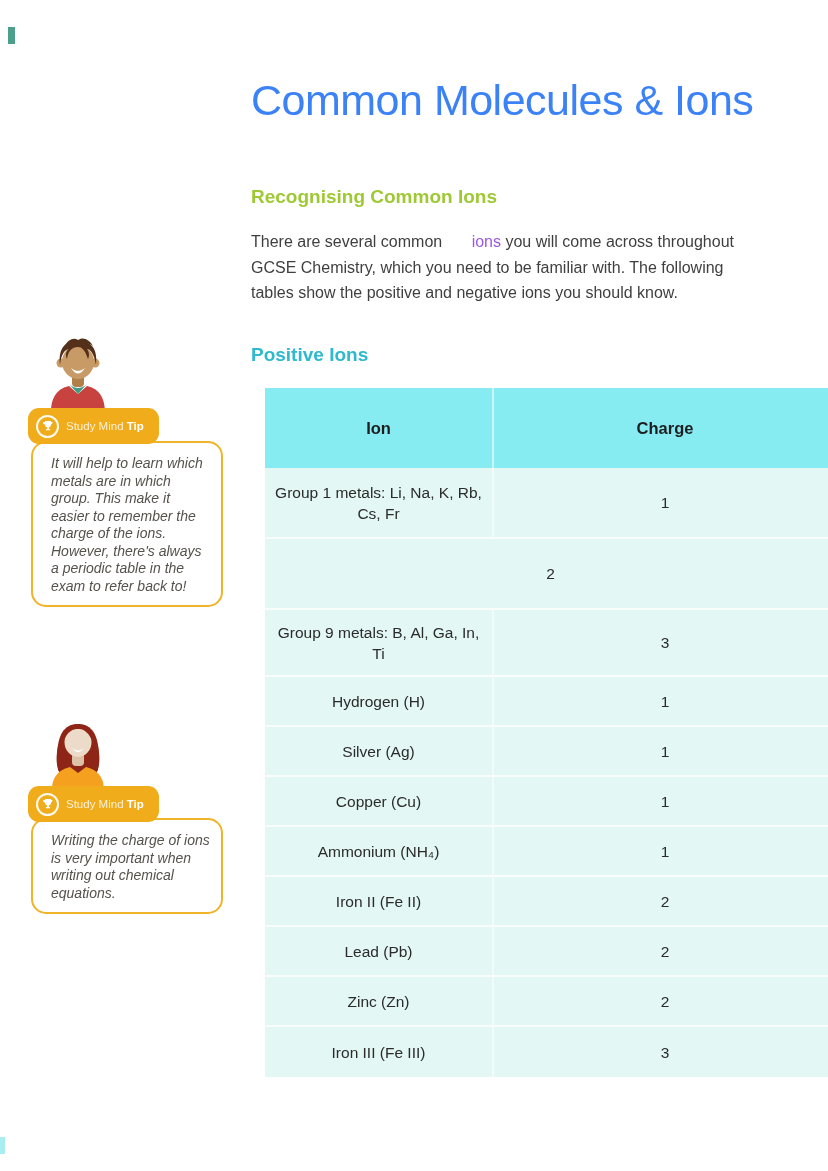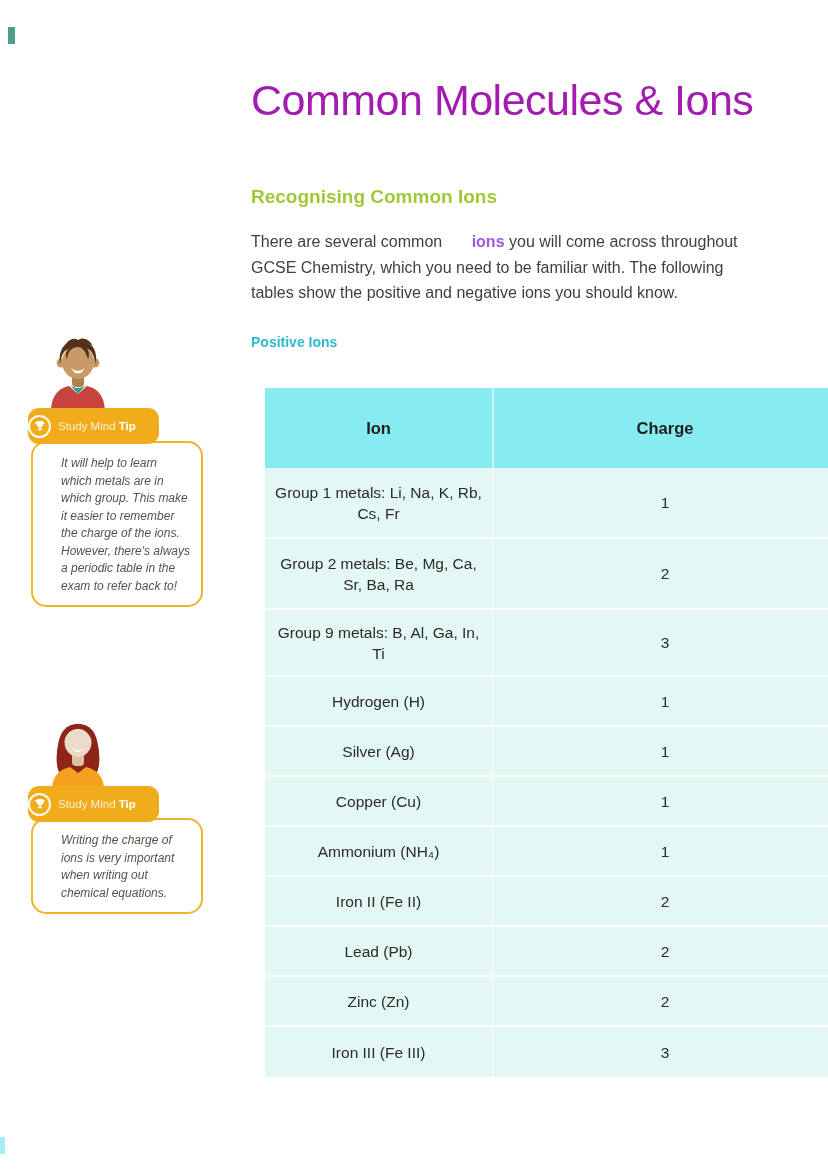--- a/index.html
+++ b/index.html
@@ -7,26 +7,26 @@
     font-family:"Liberation Sans", sans-serif; position:relative; overflow:hidden; }
 
   .page { position:absolute; inset:0; }
 
   
   .edge-mark-top { position:absolute; left:8px; top:27px; width:7px; height:17px; background:#4CA08B; }
   .edge-mark-bottom { position:absolute; left:0; top:1137px; width:5px; height:17px; background:#A8EDF2; }
 
   
   .main-title { position:absolute; left:251px; top:76px; font-size:43px; font-weight:normal;
-    color:#a21caf; letter-spacing:-0.5px; }
+    color:#3b82f6; letter-spacing:-0.5px; }
   .section-heading { position:absolute; left:251px; top:186px; font-size:19px; font-weight:bold; color:#9FC934; }
   .intro { position:absolute; left:251px; top:229px; width:512px; font-size:16px;
     line-height:25.5px; color:#3F3F3F; }
-  .ion-link { color:#9B59E0; font-weight:bold; cursor:pointer;padding-left:25px; }
-  .table-heading { position:absolute; left:251px; top:334px; font-size:14px; font-weight:bold; color:#2FB9CF; }
+  .ion-link { color:#9B59E0; font-weight:normal; cursor:pointer;padding-left:25px; }
+  .table-heading { position:absolute; left:251px; top:344px; font-size:19px; font-weight:bold; color:#2FB9CF; }
 
   
   .ion-table { position:absolute; left:265px; top:388px; width:571px; }
   .thead { display:flex; height:80px; background:#87EBF2; }
   .thead .hcell { display:flex; align-items:center; justify-content:center;
     font-weight:bold; font-size:16.5px; color:#1E1E1E; }
   .col1 { width:229px; border-right:2px solid rgba(255,255,255,0.55); }
   .col2 { flex:1; }
   .trow { display:flex; height:50px; background:#E3F7F4; border-bottom:2px solid rgba(255,255,255,0.75); }
   .trow:last-child { border-bottom:none; }
@@ -37,30 +37,30 @@
   .cell.col1 { padding:8px 8px; }
 
   
   .tip { position:absolute; width:222px; }
   .tip-1 { left:28px; top:337px; }
   .tip-2 { left:28px; top:718px; }
   .avatar { position:absolute; z-index:1; }
   .tip-1 .avatar { left:10px; top:0; }
   .tip-2 .avatar { left:12px; top:0; }
   .tab { position:absolute; left:0; width:131px; height:36px; background:#F0AC1A;
-    border-radius:11px; display:flex; align-items:center; padding-left:0; z-index:3; }
+    border-radius:11px; display:flex; align-items:center; padding-left:8px; z-index:3; }
   .tip-1 .tab { top:71px; }
   .tip-2 .tab { top:68px; }
   .trophy-ring { width:23px; height:23px; min-width:23px; border:2px solid rgba(255,255,255,0.95);
     border-radius:50%; display:flex; align-items:center; justify-content:center; margin-right:7px; }
   .badge-label { font-size:11.5px; color:rgba(255,255,255,0.82); white-space:nowrap; }
   .badge-label b { color:#ffffff; }
-  .tip-body { position:absolute; left:3px; width:172px; background:#ffffff;
+  .tip-body { position:absolute; left:3px; width:192px; background:#ffffff;
     border:2.5px solid #F0B42A; border-radius:15px; z-index:2;
-    padding:12px 10px 10px 28px; font-style:italic; font-size:12px;
+    padding:12px 10px 10px 18px; font-style:italic; font-size:14px;
     line-height:17.5px; color:#55524B; }
   .tip-1 .tip-body { top:104px; min-height:124px; }
   .tip-2 .tip-body { top:100px; min-height:84px; }
 </style>
 </head>
 <body>
 
 <div class="page">
 
   <div class="edge-mark-top"></div>
@@ -79,21 +79,20 @@
       <div class="hcell col1">Ion</div>
       <div class="hcell col2">Charge</div>
     </div>
     <div>
 
     <div class="trow">
         <div class="cell col1">Group 1 metals: Li, Na, K, Rb, Cs, Fr</div>
         <div class="cell col2">1</div>
       </div>
         <div class="trow">
-        <div class="cell col1">Group 2 metals: Be, Mg, Ca, Sr, Ba, Ra</div>
         <div class="cell col2">2</div>
       </div>
         <div class="trow">
         <div class="cell col1">Group 9 metals: B, Al, Ga, In, Ti</div>
         <div class="cell col2">3</div>
       </div>
         <div class="trow">
         <div class="cell col1">Hydrogen (H)</div>
         <div class="cell col2">1</div>
       </div>

